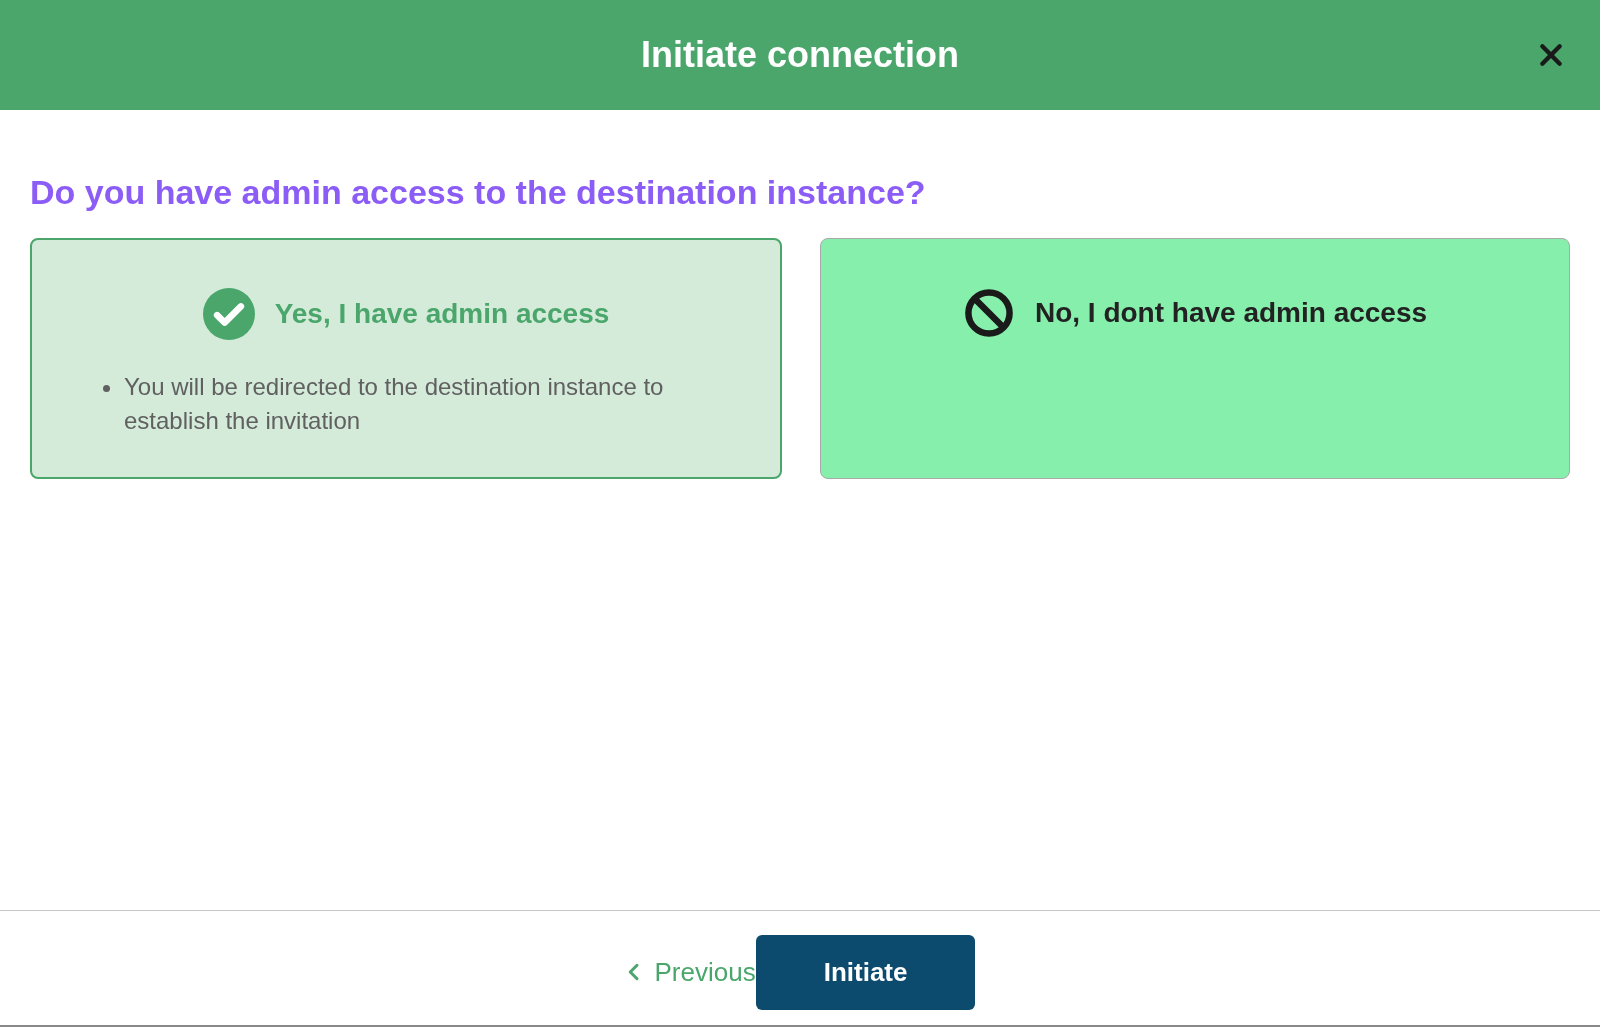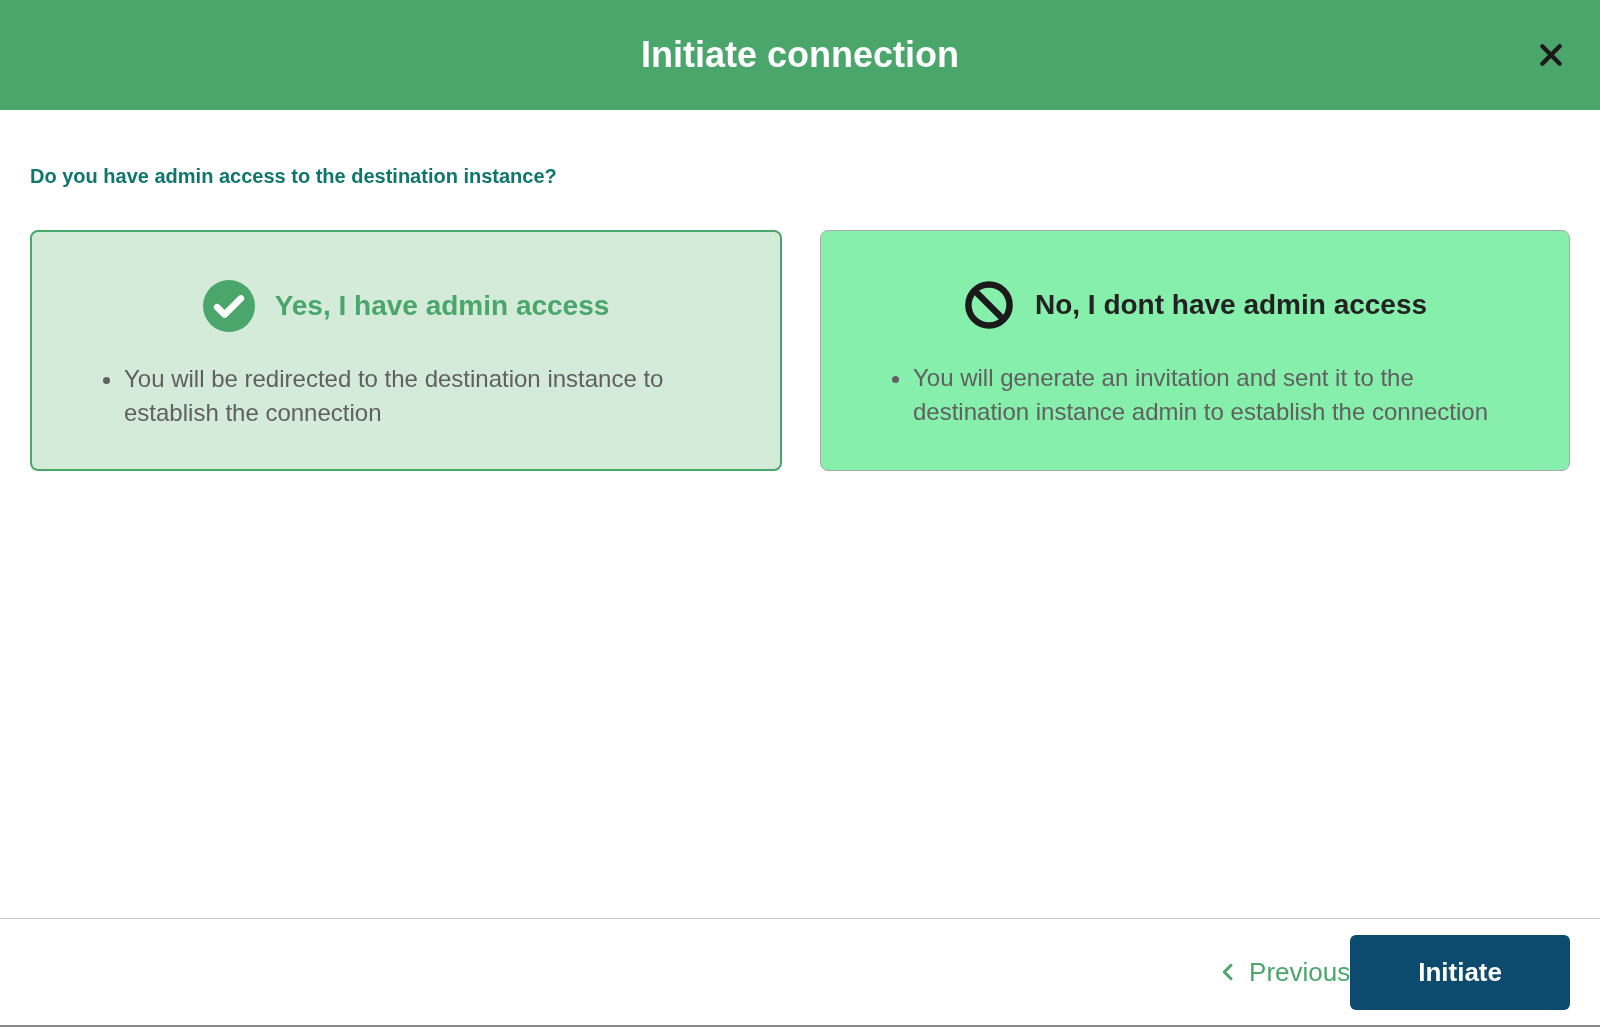--- a/index.html
+++ b/index.html
@@ -8,20 +8,21 @@
       background: #fff;
       width: 1600px;
       height: 1027px;
       position: relative;
       overflow: hidden;
     }
     .wrapper {
       display: flex;
       flex-direction: column;
       height: 100%;
+      gap: 8px;
     }
     .header {
       background: #4aa66b;
       height: 110px;
       display: flex;
       align-items: center;
       justify-content: center;
       position: relative;
       color: #fff;
     }
@@ -41,24 +42,24 @@
       padding: 6px;
     }
     .close-btn svg { display: block; }
 
     .content {
       flex: 1;
       padding: 55px 30px 0 30px;
       border-bottom: 1px solid #c6c6c6;
     }
     .question {
-      font-size: 20px;
+      font-size: 34px;
       font-weight: 700;
-      color: #0f766e;
-      margin-bottom: 42px;
+      color: #8b5cf6;
+      margin-bottom: 26px;
     }
     .cards {
       display: flex;
       gap: 38px;
       justify-content: flex-end;
     }
     .card {
       flex: 1;
       border-radius: 8px;
       padding: 48px 46px 40px 46px;
@@ -92,22 +93,22 @@
     .card li {
       font-size: 24px;
       line-height: 1.4;
       color: #606060;
     }
 
     .footer {
       height: 108px;
       display: flex;
       align-items: center;
-      justify-content: flex-end;
-      padding: 0 30px;
+      justify-content: center;
+      padding: 0 24px;
       border-bottom: 2px solid #888;
     }
     .prev-btn {
       background: none;
       border: none;
       color: #4aa66b;
       font-size: 26px;
       display: flex;
       align-items: center;
       gap: 12px;
@@ -146,35 +147,32 @@
 
       <div class="card selected">
         <div class="card-head">
           <svg width="52" height="52" viewBox="0 0 24 24">
             <circle cx="12" cy="12" r="12" fill="#4aa66b"></circle>
             <path d="M6.5 12.5 L10 16 L17.5 8.5" stroke="#fff" stroke-width="3" fill="none" stroke-linecap="round" stroke-linejoin="round"></path>
           </svg>
           <div class="card-title">Yes, I have admin access</div>
         </div>
         <ul>
-          <li>You will be redirected to the destination instance to establish the connection</li>
+          <li>You will be redirected to the destination instance to establish the invitation</li>
         </ul>
       </div>
 
       <div class="card unselected">
         <div class="card-head">
           <svg width="52" height="52" viewBox="0 0 24 24">
             <circle cx="12" cy="12" r="9.5" stroke="#1a1a1a" stroke-width="3" fill="none"></circle>
             <line x1="5.3" y1="5.3" x2="18.7" y2="18.7" stroke="#1a1a1a" stroke-width="3"></line>
           </svg>
           <div class="card-title">No, I dont have admin access</div>
         </div>
-        <ul>
-          <li>You will generate an invitation and sent it to the destination instance admin to establish the connection</li>
-        </ul>
       </div>
 
     </div>
   </div>
 
   <div class="footer">
     <button class="prev-btn">
       <svg width="18" height="26" viewBox="0 0 24 24">
         <path d="M16 3 L7 12 L16 21" stroke="#4aa66b" stroke-width="4" fill="none" stroke-linecap="round" stroke-linejoin="round"></path>
       </svg>

